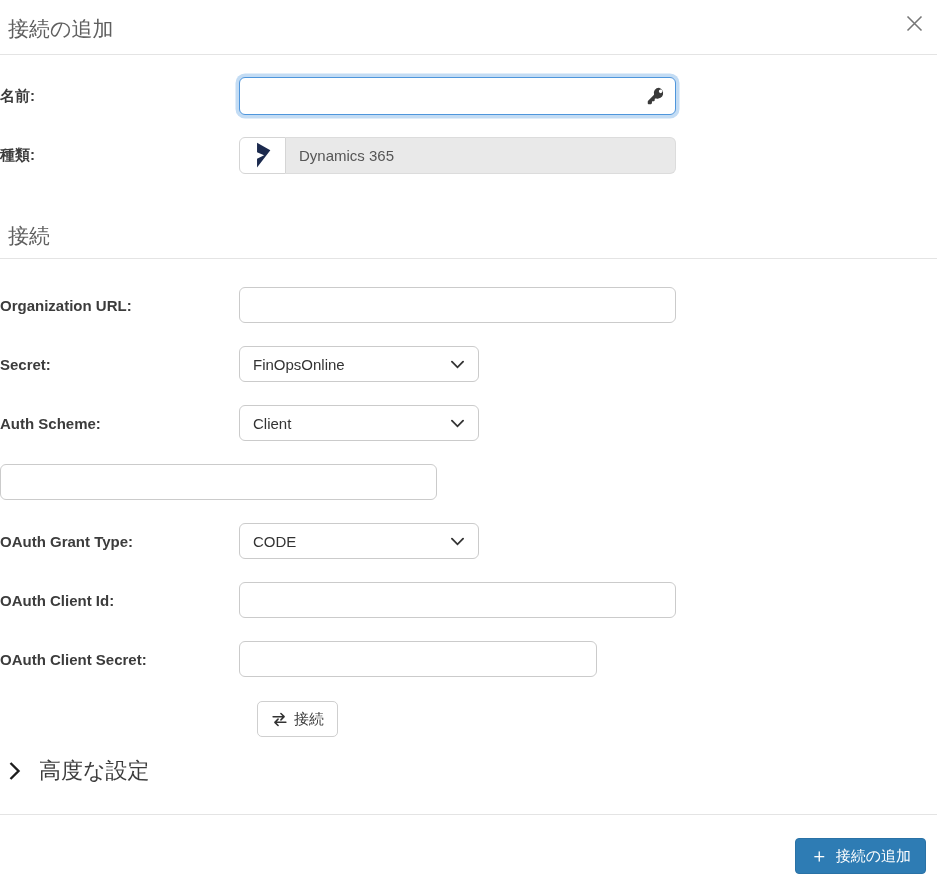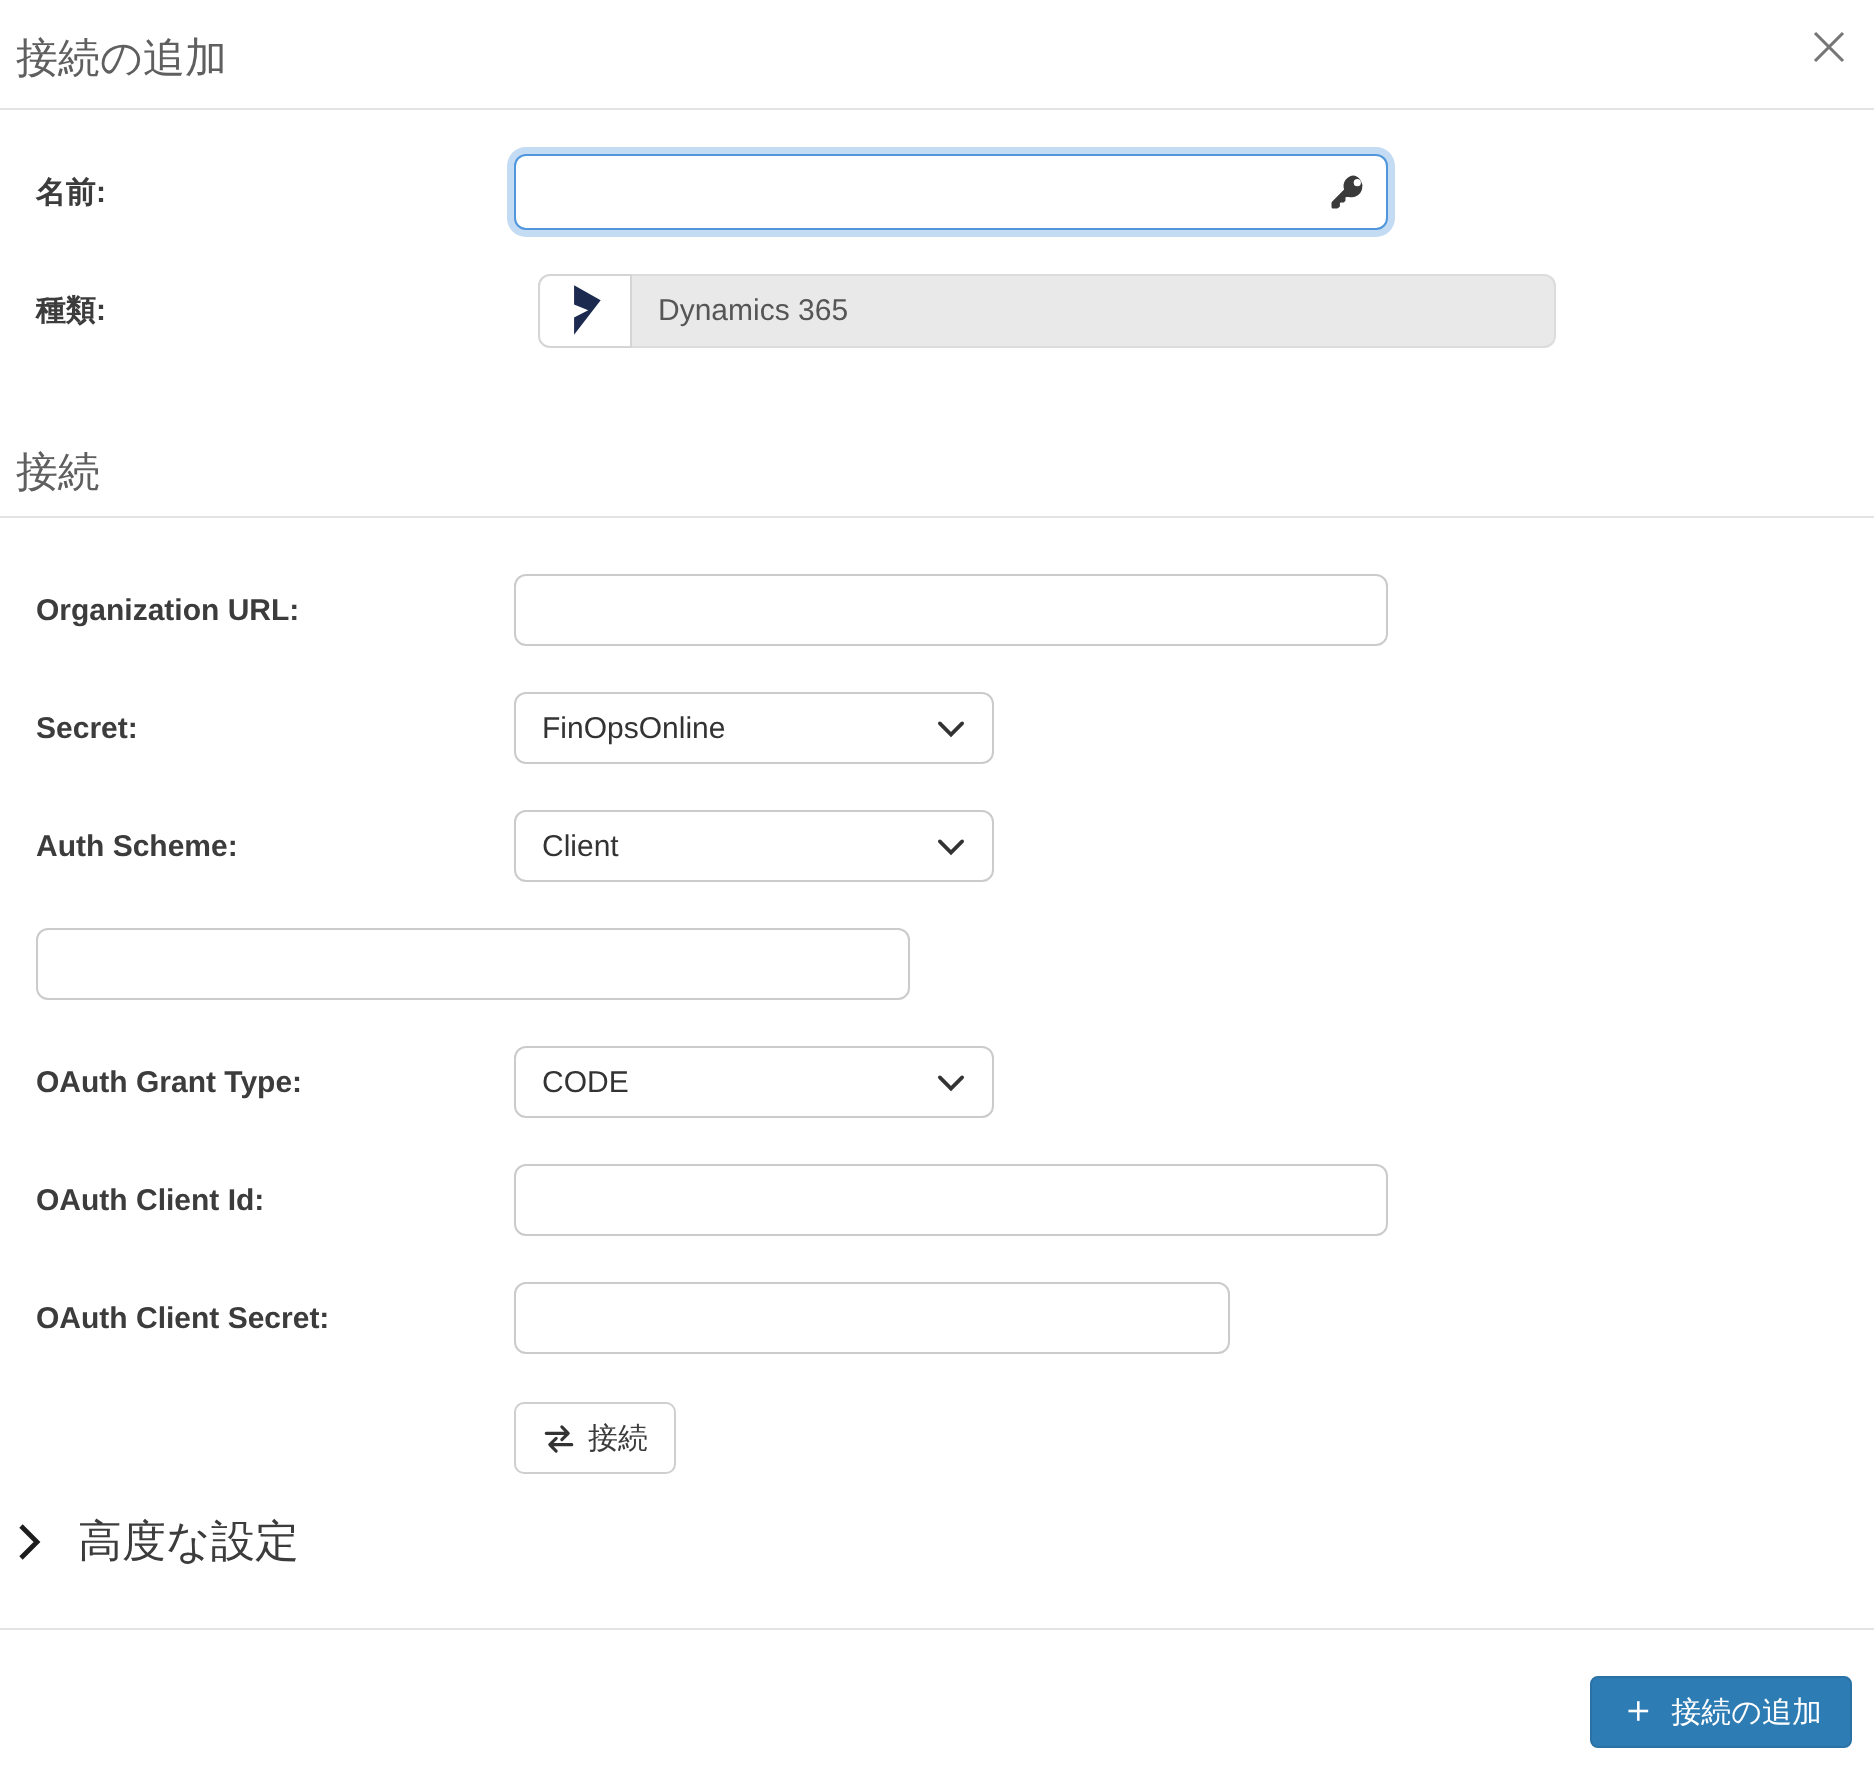--- a/index.html
+++ b/index.html
@@ -6,36 +6,36 @@
   html,body { width:937px; height:884px; background:#ffffff; overflow:hidden;
     font-family:"Liberation Sans","DejaVu Sans",sans-serif; color:#3e3e3e; }
 
   
   .dlg-header { position:relative; height:55px; border-bottom:1px solid #e4e4e4; }
   .dlg-title { position:absolute; left:8px; top:15px; font-size:21px; color:#5f5f5f; font-weight:400; }
   .close-btn { position:absolute; right:10px; top:10px; width:26px; height:26px;
     display:flex; align-items:center; justify-content:center; cursor:pointer; background:none; border:none; }
 
   
-  .form-row { display:flex; align-items:center; padding-left:18px; margin-bottom:23px; }
+  .form-row { display:flex; align-items:center; margin-bottom:23px; }
   .form-label { width:239px; font-size:15px; font-weight:700; color:#3c3c3c; }
 
   .txt-input { width:437px; height:36px; border:1px solid #cbcbcb; border-radius:6px;
     padding:0 12px; font-size:15px; color:#333; outline:none; background:#fff;
     font-family:"Liberation Sans","DejaVu Sans",sans-serif; }
   .txt-input.narrow { width:358px; }
 
   
   .name-wrap { position:relative; width:437px; }
   .name-wrap .txt-input { width:437px; height:38px;
     border:1px solid #4f96dc; box-shadow:0 0 0 3.5px #c3dcf4; }
   .key-icon { position:absolute; right:11px; top:10px; pointer-events:none; }
 
   
-  .type-wrap { display:flex; width:509px; height:37px; }
+  .type-wrap { display:flex; width:437px; height:37px; }
   .type-icon-box { width:47px; height:37px; background:#fff; border:1px solid #d5d5d5;
     border-radius:6px 0 0 6px; display:flex; align-items:center; justify-content:center; }
   .type-value-box { flex:1; background:#e9e9e9; border:1px solid #dcdcdc; border-left:none;
     border-radius:0 6px 6px 0; display:flex; align-items:center; padding-left:13px;
     font-size:15px; color:#565656; }
 
   
   .section-title { margin:48px 0 0 8px; font-size:21px; color:#5f5f5f; font-weight:400; }
   .section-divider { border:none; border-top:1px solid #e4e4e4; margin:8px 0 28px 0; }
 
@@ -89,21 +89,21 @@
       <input class="txt-input" type="text" value="" style="">
       <span class="key-icon" style="display:flex;">
         <svg width="18" height="18" viewBox="0 0 24 24">
           <path fill="#3a3a3a" d="M16 1a7 7 0 0 0-6.6 9.35L1.5 18.3c-.3.3-.5.7-.5 1.1V22c0 .55.45 1 1 1h2.6c.4 0 .8-.16 1.06-.44l.94-.96v-1.9a.7.7 0 0 1 .7-.7h1.9l1.1-1.1v-1.9a.7.7 0 0 1 .7-.7h1.44A7 7 0 1 0 16 1zm2.2 7.2a2.4 2.4 0 1 1 0-4.8 2.4 2.4 0 0 1 0 4.8z"></path>
         </svg>
       </span>
     </div>
   </div>
 
   
-  <div class="form-row" style="margin-bottom:0;gap:12px;">
+  <div class="form-row" style="margin-bottom:0;">
     <div class="form-label">種類:</div>
     <div class="type-wrap">
       <div class="type-icon-box">
         <svg width="22" height="27" viewBox="0 0 24 28">
           <path fill="#1b2a4e" fill-rule="evenodd" d="M5.5 0 L20 8.2 L5.5 27 Z M5.5 10.5 L13.2 13.6 L5.5 17.6 Z"></path>
         </svg>
       </div>
       <div class="type-value-box">Dynamics 365</div>
     </div>
   </div>

